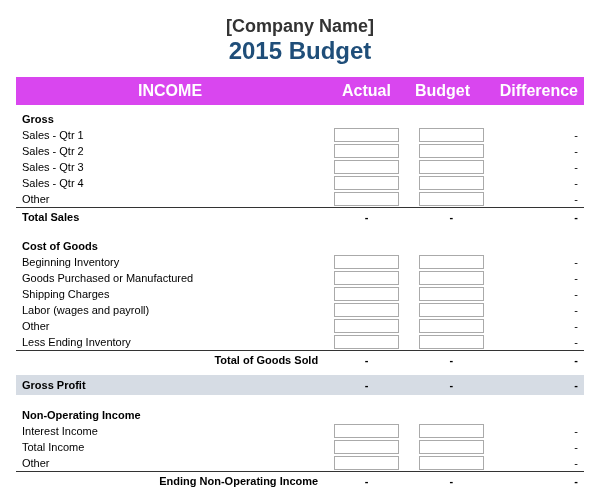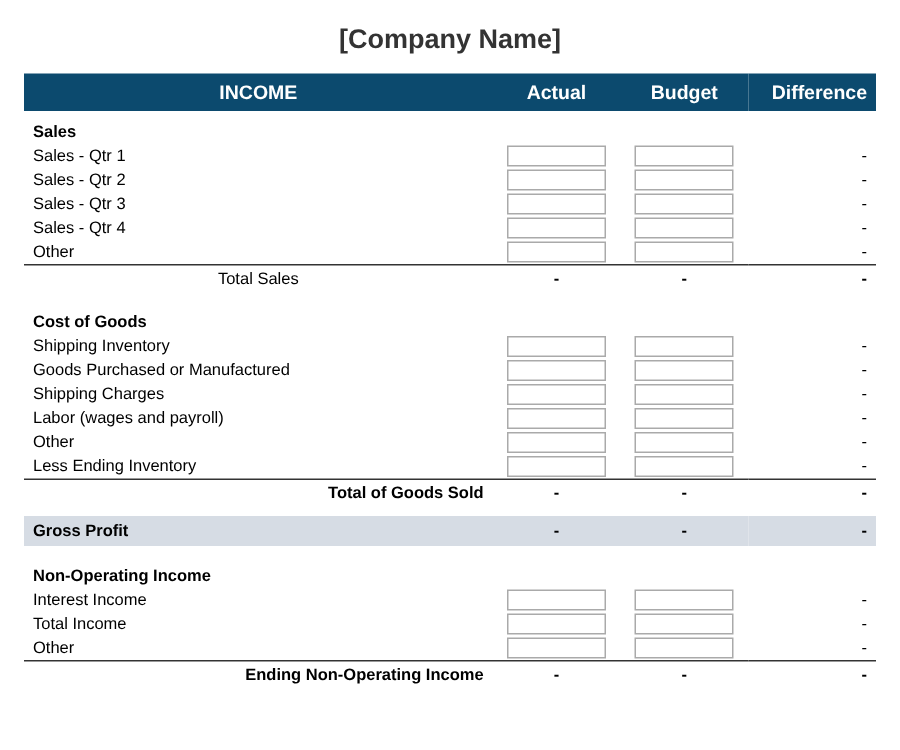--- a/index.html
+++ b/index.html
@@ -36,28 +36,28 @@
       width: 100%;
       border-collapse: collapse;
     }
 
     .sheet th, .sheet td {
       padding: 2px 6px;
     }
 
     .col-label { width: 55%; }
     .col-actual { width: 15%; text-align: center; }
-    .col-budget { width: 15%; text-align: center; margin-top: 28px; }
+    .col-budget { width: 15%; text-align: left; margin-top: 28px; }
     .col-diff   { width: 15%; text-align: right; }
 
     .header-row-table {
-      background-color: #0c4a6e;
+      background-color: #d946ef;
       color: #fff;
       font-weight: bold;
-      font-size: 13px;
+      font-size: 16px;
     }
 
     .header-row-table th {
       padding: 5px 6px;
     }
 
     .section-title td {
       font-weight: bold;
       padding-top: 8px;
       padding-bottom: 2px;
@@ -102,20 +102,21 @@
 
     .spacer-row td {
       height: 6px;
     }
   </style>
 </head>
 <body>
 
 <div class="header-row">
   <div class="company-name">[Company Name]</div>
+  <div class="budget-title">2015 Budget</div>
 </div>
 
 <table class="sheet">
   <colgroup>
     <col class="col-label">
     <col class="col-actual">
     <col class="col-budget">
     <col class="col-diff">
   </colgroup>
 
@@ -124,21 +125,21 @@
       <th class="col-label">INCOME</th>
       <th class="col-actual">Actual</th>
       <th class="col-budget">Budget</th>
       <th class="col-diff">Difference</th>
     </tr>
   </thead>
 
   <tbody>
 
     <tr class="section-title">
-      <td colspan="4">Sales</td>
+      <td colspan="4">Gross</td>
     </tr>
 
     <tr class="data-row">
       <td>Sales - Qtr 1</td>
       <td>
           <div class="input-cell"></div>
         </td>
       <td>
           <div class="input-cell"></div>
         </td>
@@ -179,36 +180,36 @@
       <td>
           <div class="input-cell"></div>
         </td>
       <td>
           <div class="input-cell"></div>
         </td>
       <td class="dash-right">-</td>
     </tr>
 
     <tr class="total-row">
-      <td class="col-label-total" style="text-align:center; font-weight:normal;">Total Sales</td>
+      <td class="col-label-total" style="text-align:left; font-weight:bold;">Total Sales</td>
       <td style="text-align:center; font-weight:bold;">-</td>
       <td style="text-align:center; font-weight:bold;">-</td>
       <td style="text-align:right; font-weight:bold;">-</td>
     </tr>
 
     <tr class="spacer-row">
         <td colspan="4"></td>
       </tr>
 
     <tr class="section-title">
       <td colspan="4">Cost of Goods</td>
     </tr>
 
     <tr class="data-row">
-      <td>Shipping Inventory</td>
+      <td>Beginning Inventory</td>
       <td>
           <div class="input-cell"></div>
         </td>
       <td>
           <div class="input-cell"></div>
         </td>
       <td class="dash-right">-</td>
     </tr>
     <tr class="data-row">
       <td>Goods Purchased or Manufactured</td>

